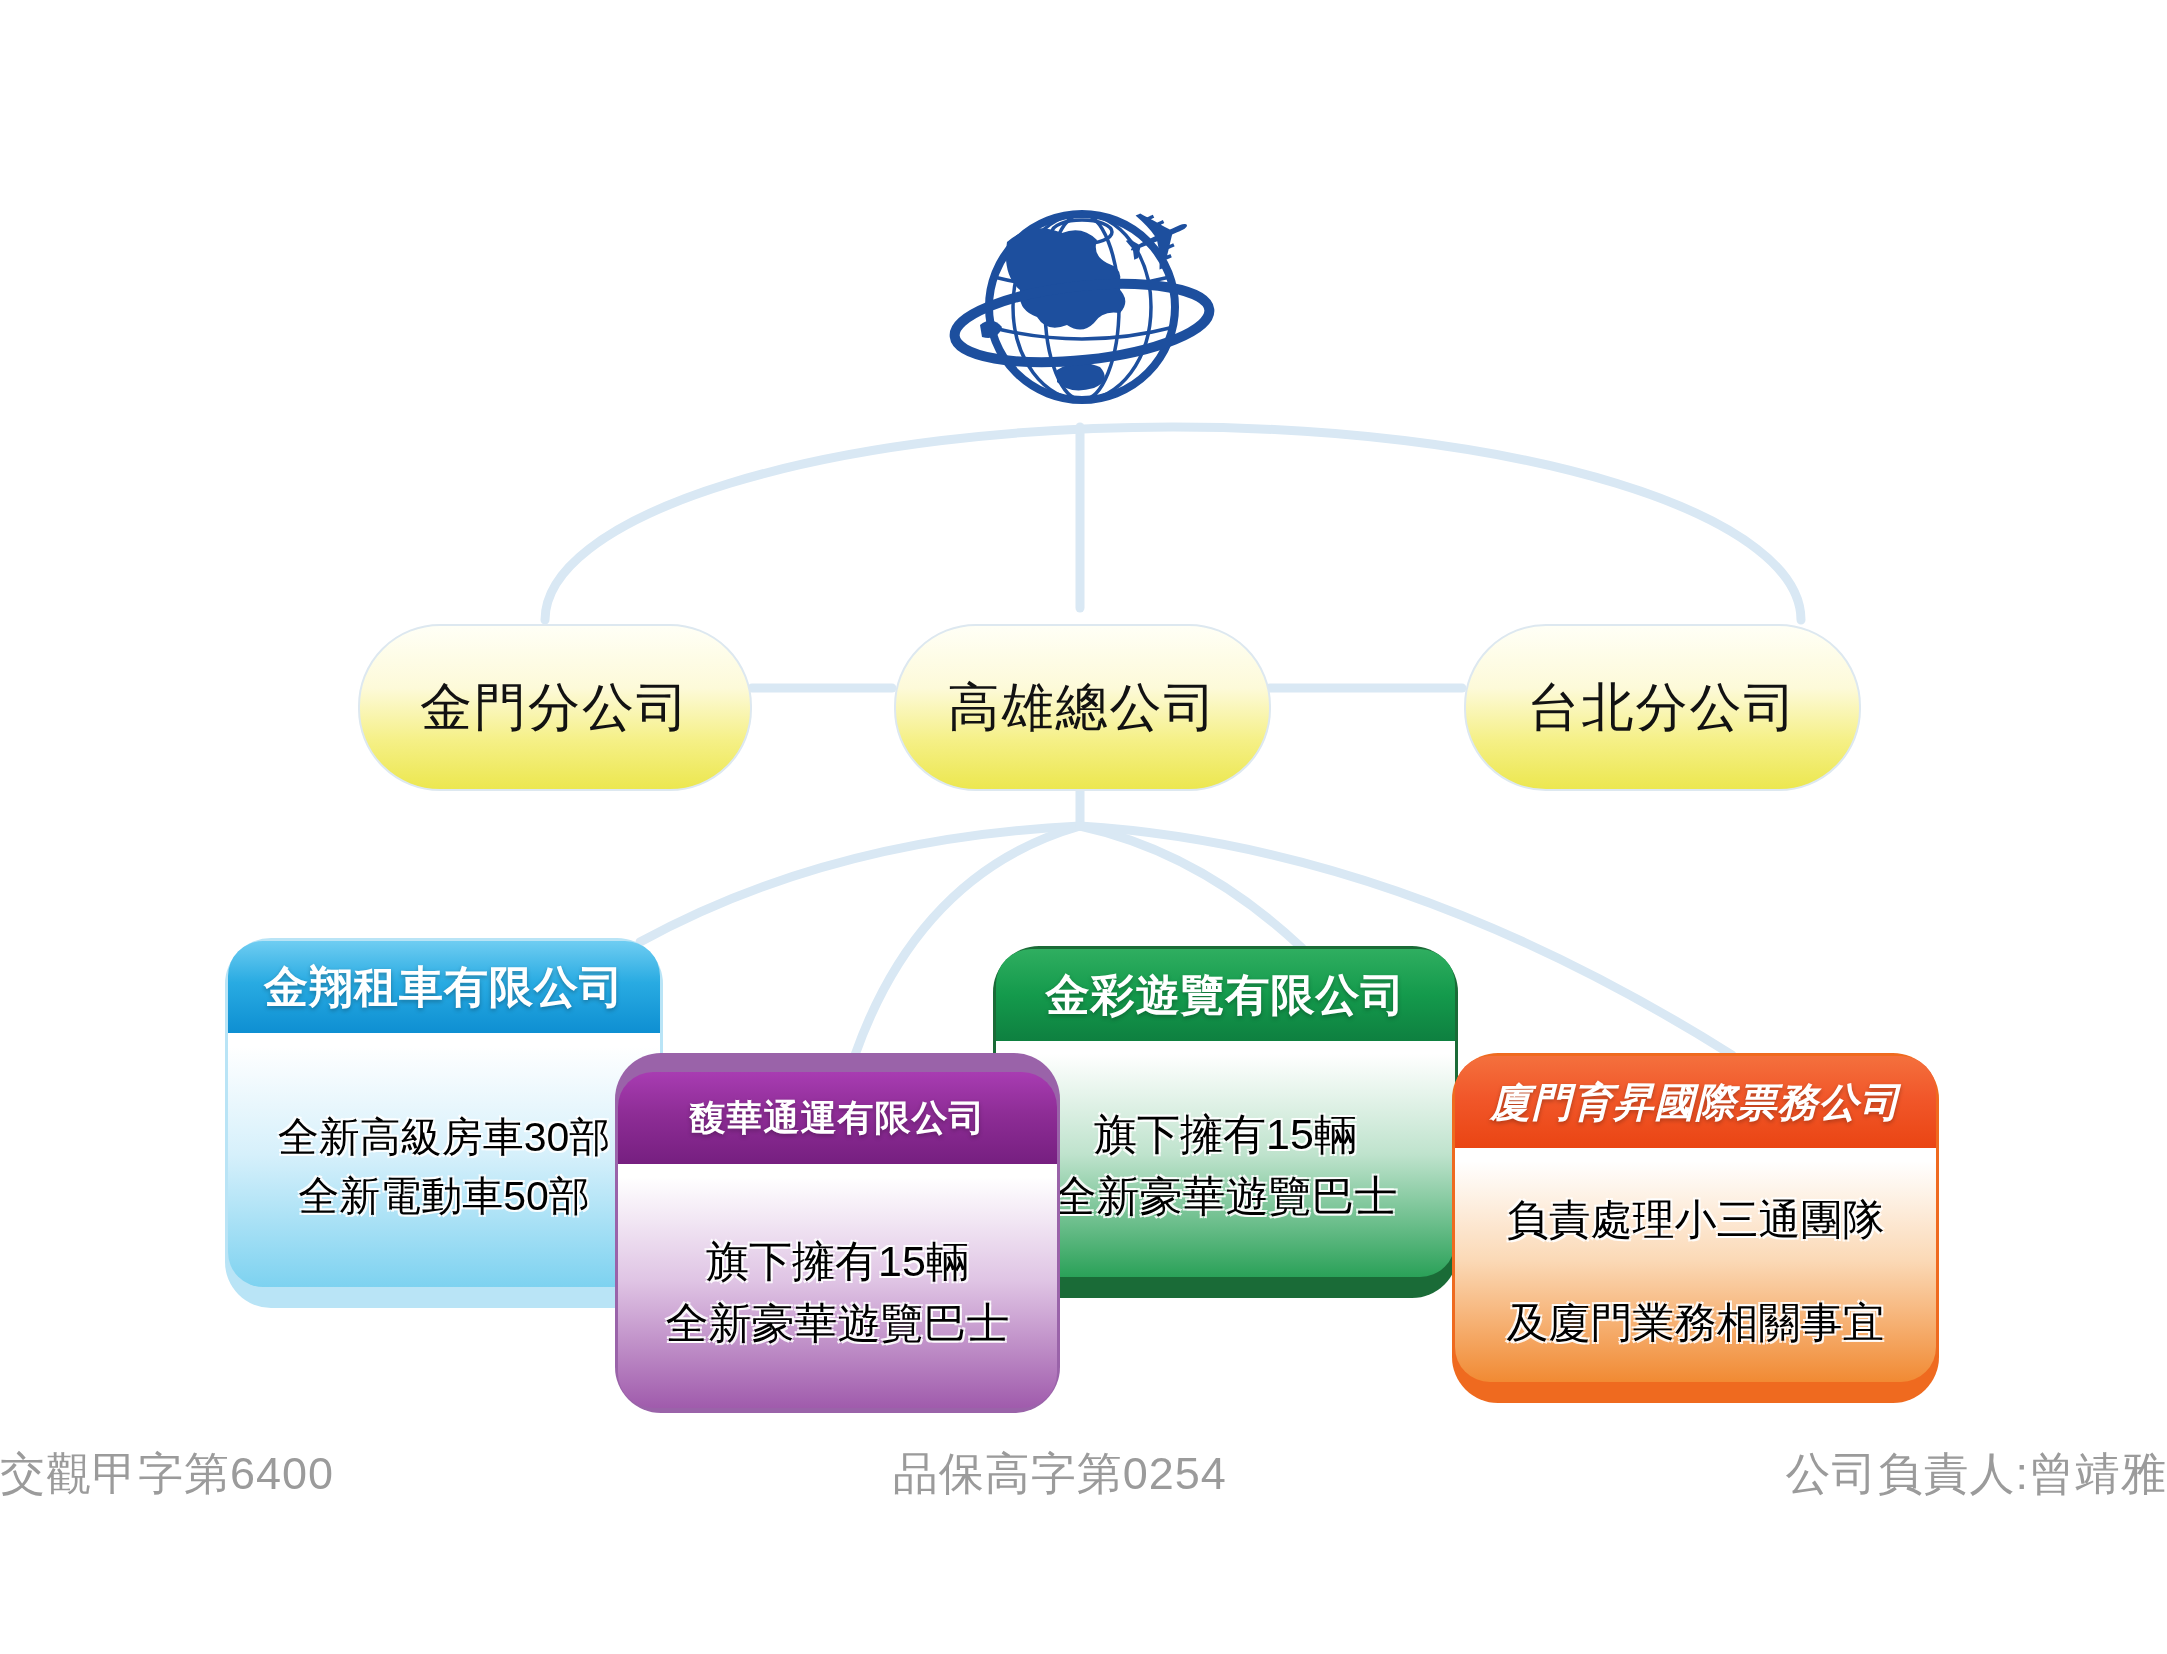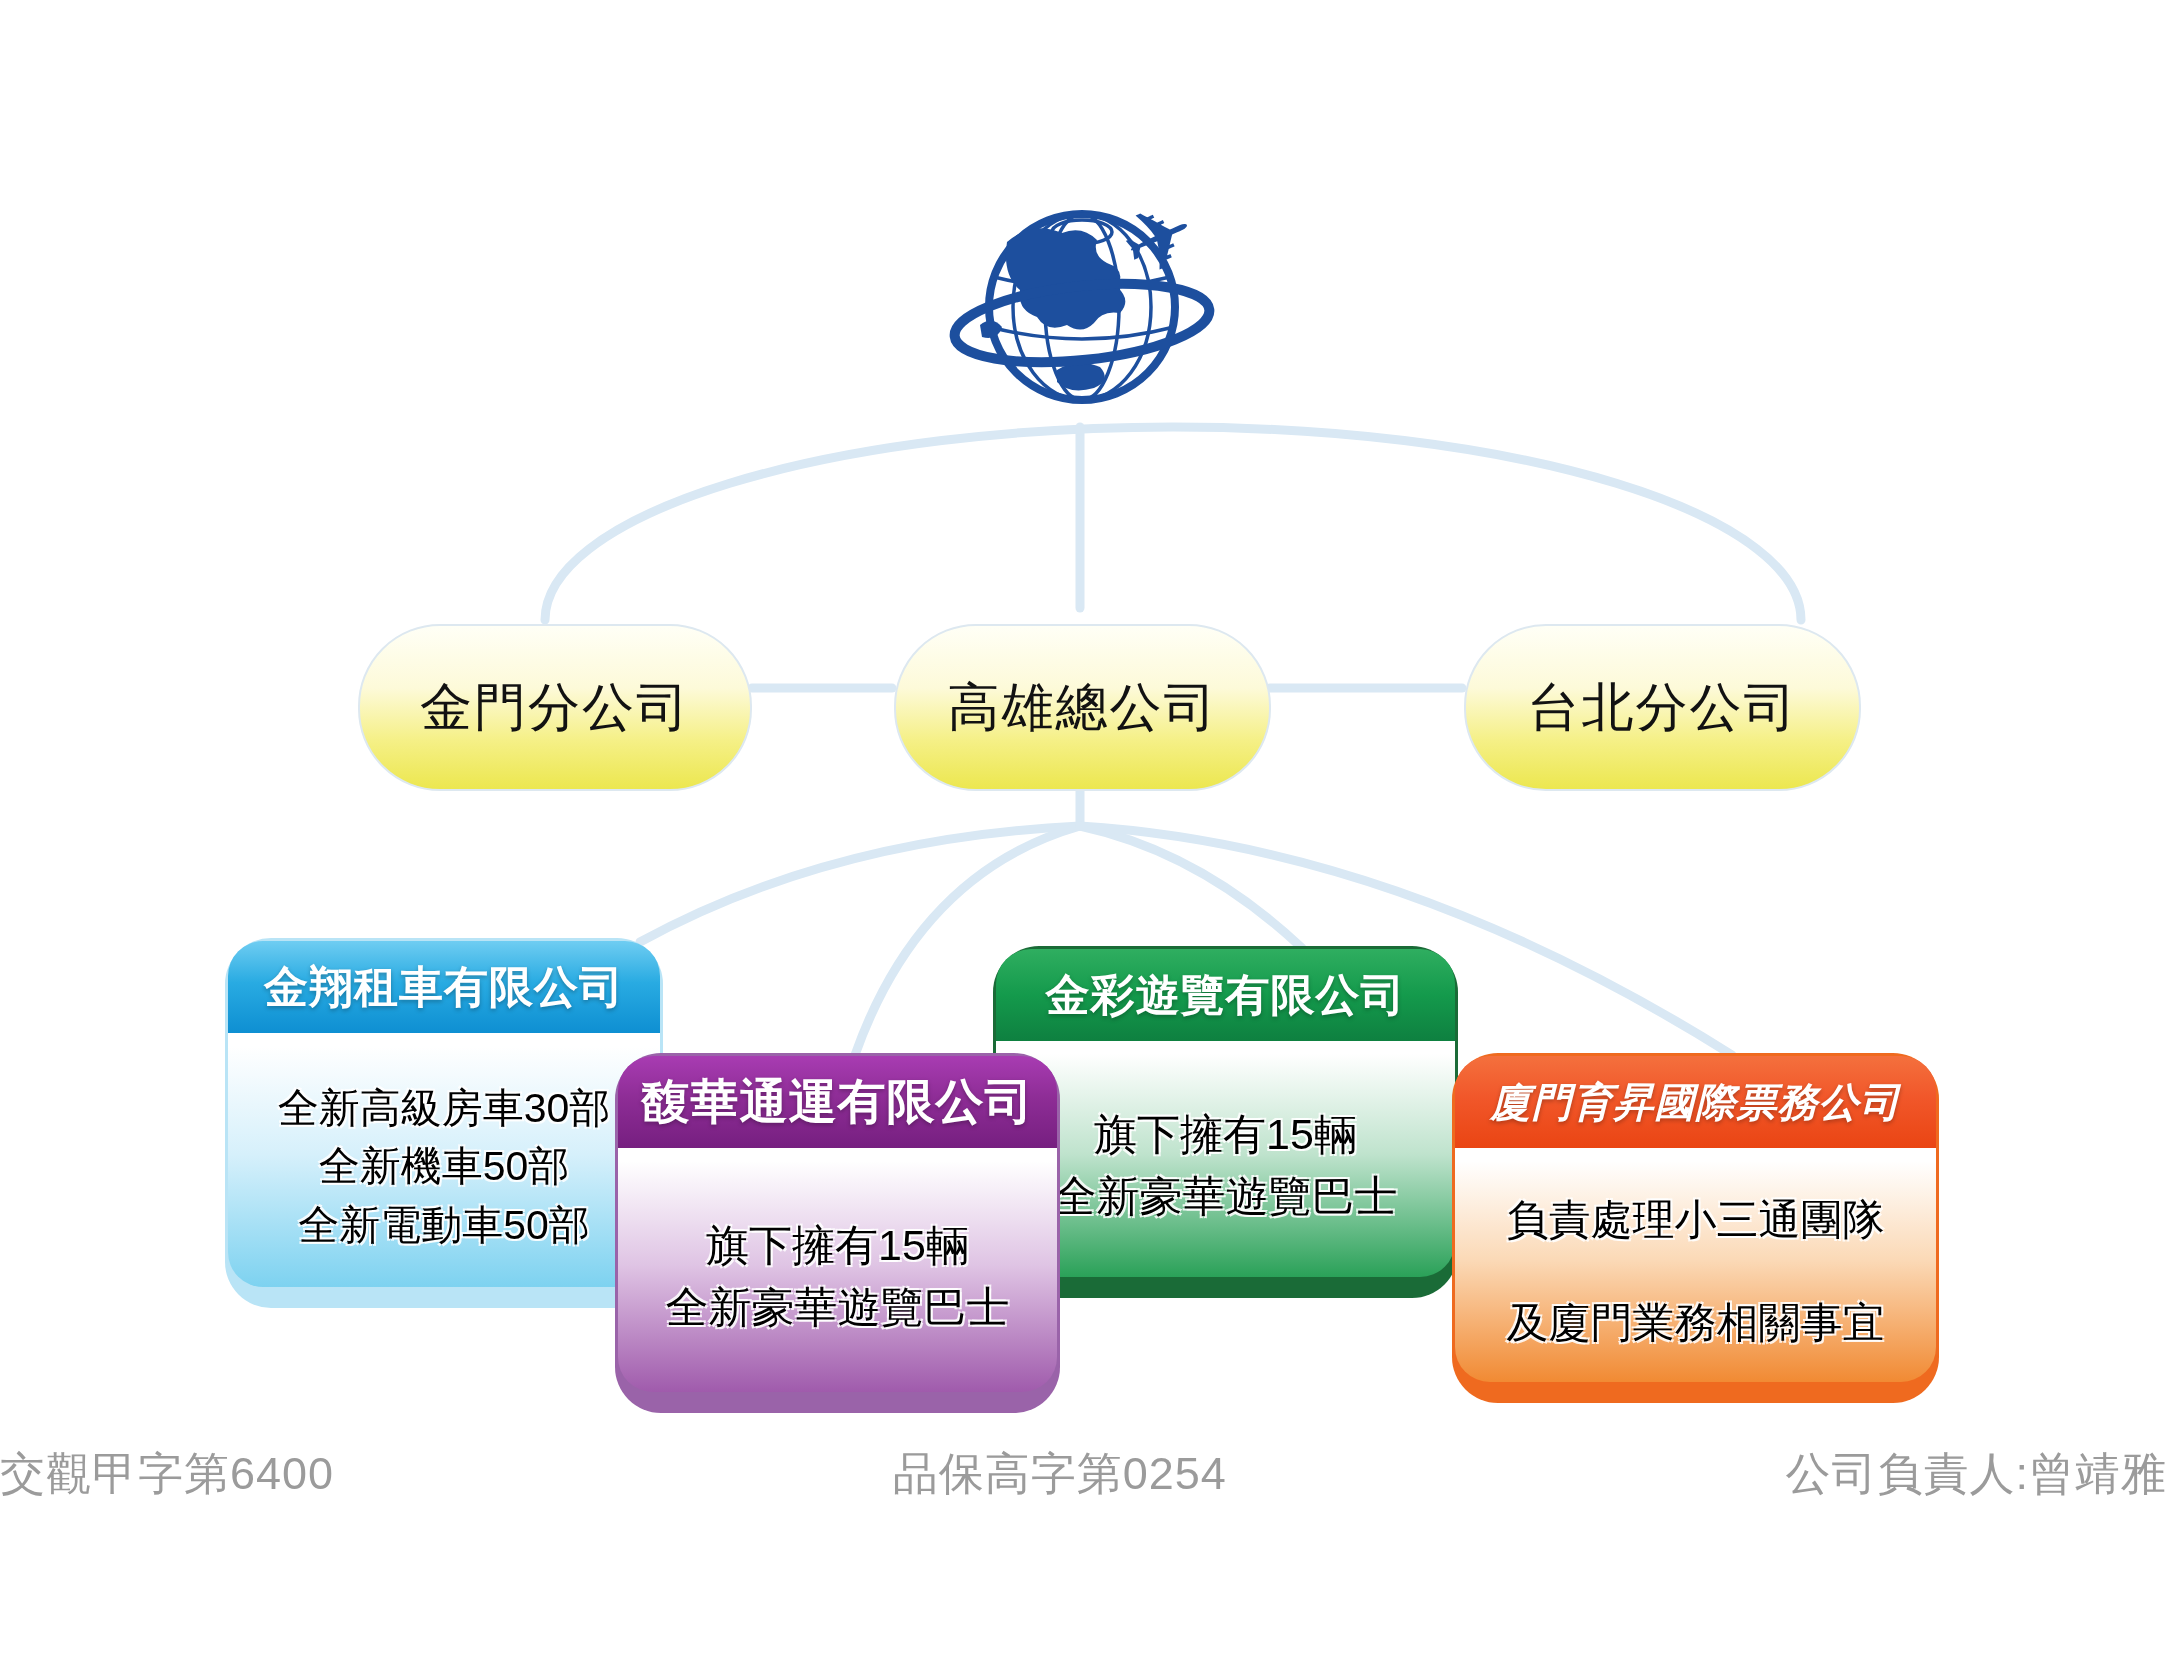--- a/index.html
+++ b/index.html
@@ -38,21 +38,21 @@
     text-shadow:2px 2px 0 rgba(255,255,255,.85),-2px -2px 0 rgba(255,255,255,.85),
                 2px -2px 0 rgba(255,255,255,.85),-2px 2px 0 rgba(255,255,255,.85);
   }
   .card.blue{left:225px;top:938px;width:438px;height:370px;z-index:3;background:#b9e4f6;}
   .card.blue .hd{background:linear-gradient(180deg,#6fcdf2 0%,#29abe2 45%,#0e8fd2 100%);font-size:44px;}
   .card.blue .bd{height:241px;background:linear-gradient(180deg,#ffffff 0%,#d6f0fb 45%,#7dd2f0 100%);font-size:41px;}
   .card.green{left:993px;top:946px;width:465px;height:352px;z-index:4;background:#1a6b37;}
   .card.green .hd{background:linear-gradient(180deg,#2fae60 0%,#149a4c 50%,#0e8040 100%);font-size:44px;}
   .card.green .bd{height:223px;background:linear-gradient(180deg,#ffffff 0%,#bfe3cd 45%,#2aa158 100%);font-size:43px;}
   .card.purple{left:615px;top:1053px;width:445px;height:360px;z-index:5;background:#9a63a9;}
-  .card.purple .hd{background:linear-gradient(180deg,#a83cb2 0%,#8e2d96 45%,#761f80 100%);font-size:48px;}
+  .card.purple .hd{background:linear-gradient(180deg,#a83cb2 0%,#8e2d96 45%,#761f80 100%);font-size:36px;margin-top:16px;}
   .card.purple .bd{height:231px;background:linear-gradient(180deg,#ffffff 0%,#dfc4e4 45%,#a05bac 100%);font-size:43px;}
   .card.orange{left:1452px;top:1053px;width:487px;height:350px;z-index:6;background:#ef6a1f;}
   .card.orange .hd{background:linear-gradient(180deg,#f4703d 0%,#f1572a 45%,#ea4513 100%);font-size:40px;font-style:italic;}
   .card.orange .bd{height:221px;background:linear-gradient(180deg,#ffffff 0%,#fbd9b6 45%,#f18a33 100%);font-size:42px;gap:43px;}
 
   
   #logo{position:absolute;left:930px;top:185px;width:305px;height:250px;z-index:7;}
   #logo .stroke{stroke:var(--globe,#1d4f9e);fill:none;}
   #logo .fill{fill:var(--globe,#1d4f9e);}
 
@@ -93,21 +93,20 @@
   </div>
   <div class="pill" style="left:1464px;top:604px;width:393px;height:163px;">
     <span>台北分公司</span>
   </div>
 
   <div class="card blue">
     <div class="hd">金翔租車有限公司</div>
     <div class="gap"></div>
     <div class="bd">
       <div class="ln">全新高級房車30部</div>
-      <div class="ln">全新機車50部</div>
       <div class="ln">全新電動車50部</div>
     </div>
   </div>
 
   <div class="card green">
     <div class="hd">金彩遊覽有限公司</div>
     <div class="gap"></div>
     <div class="bd">
       <div class="ln">旗下擁有15輛</div>
       <div class="ln">全新豪華遊覽巴士</div>

